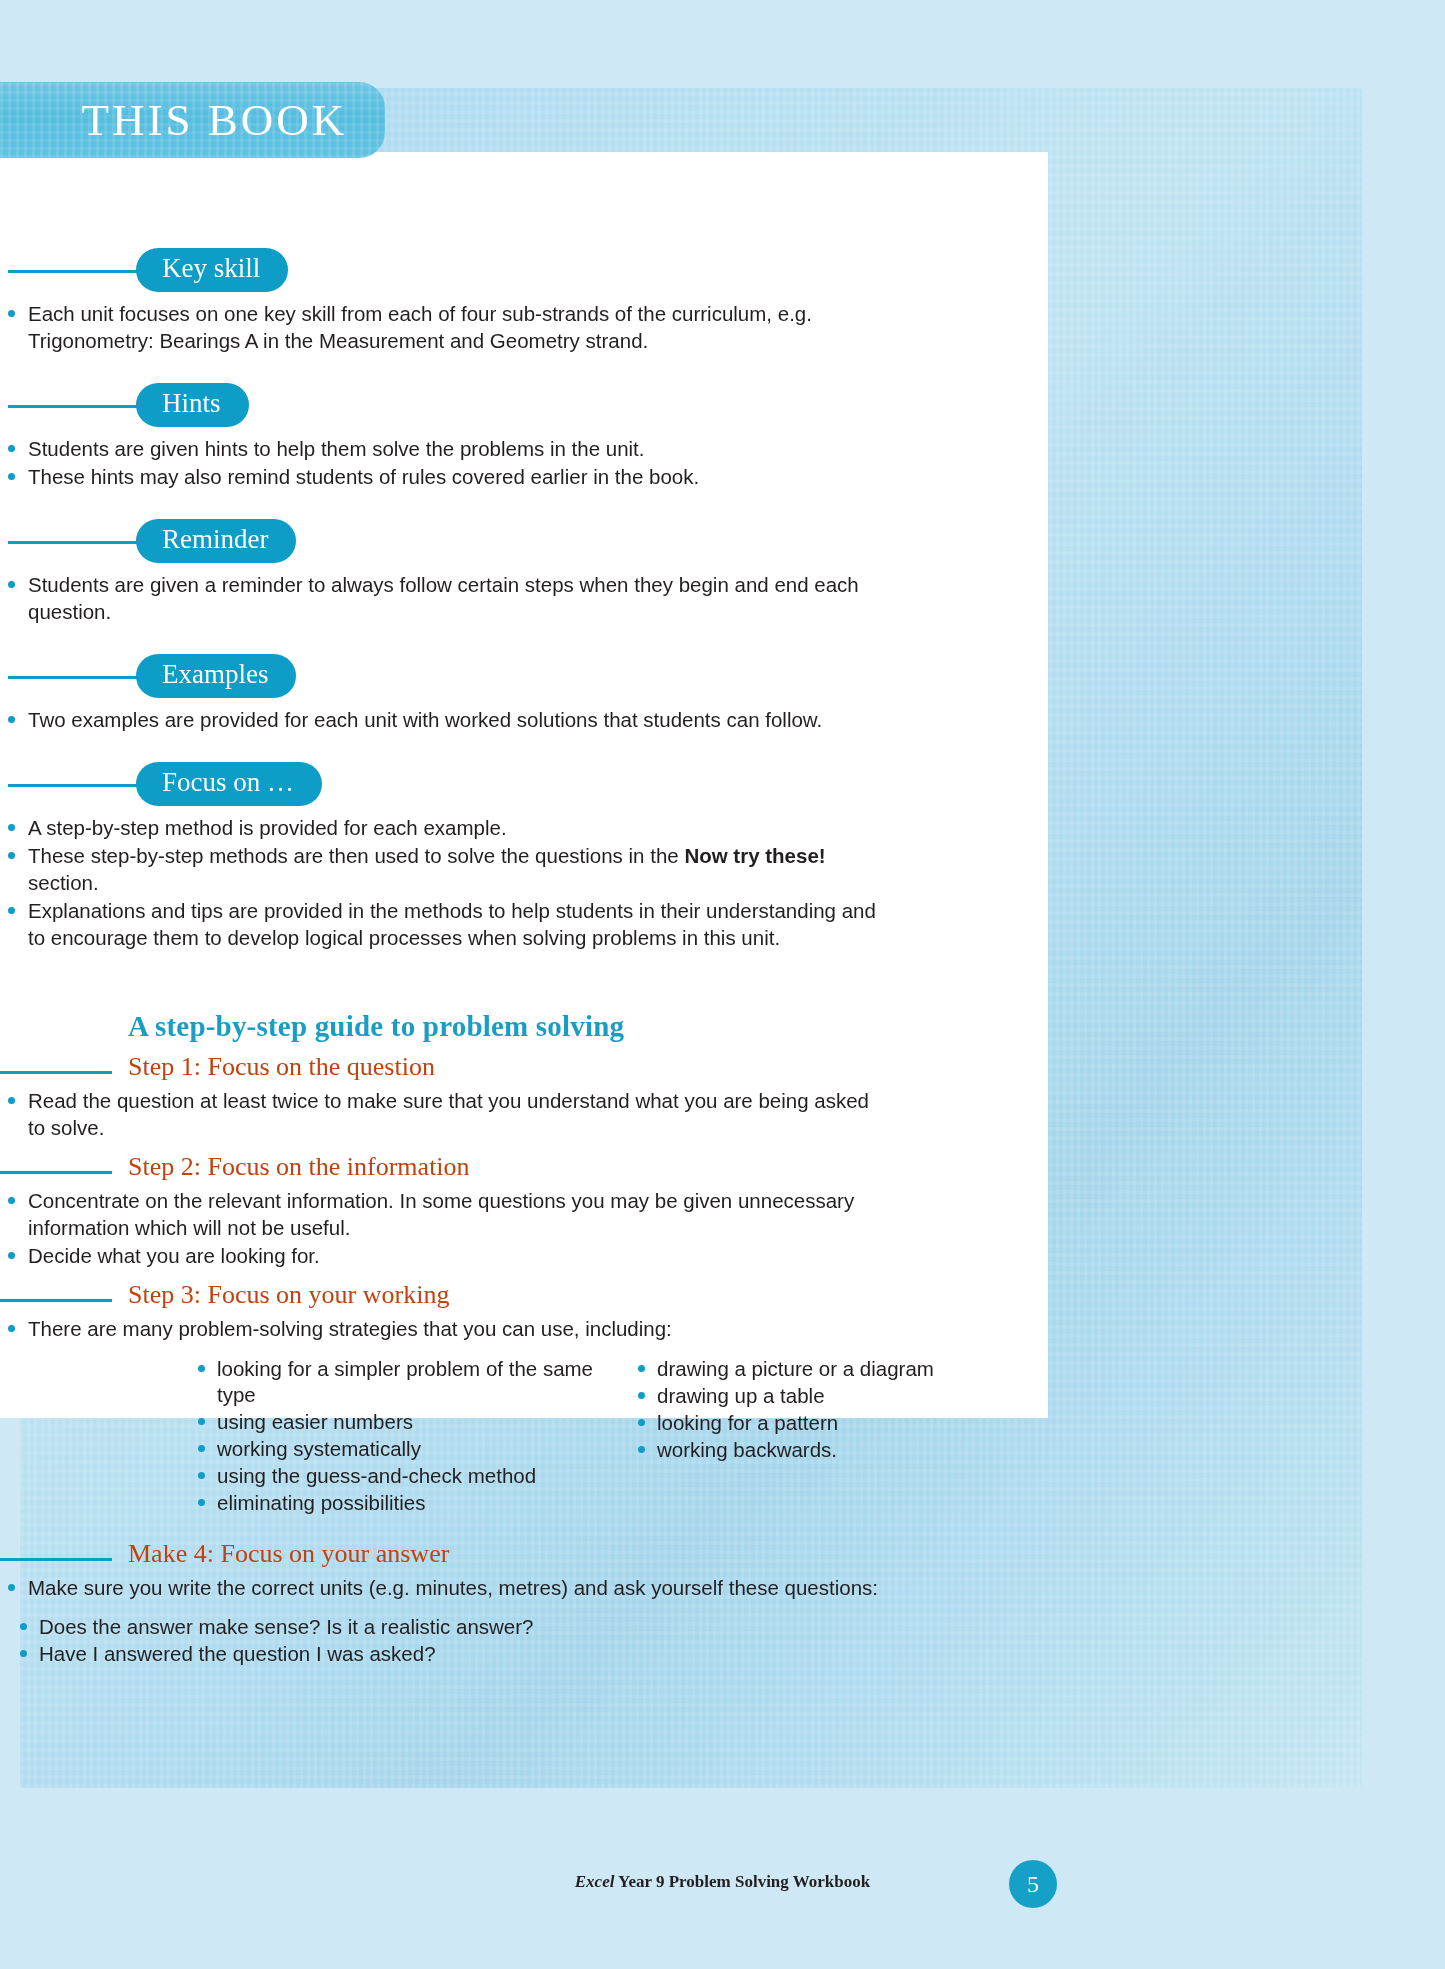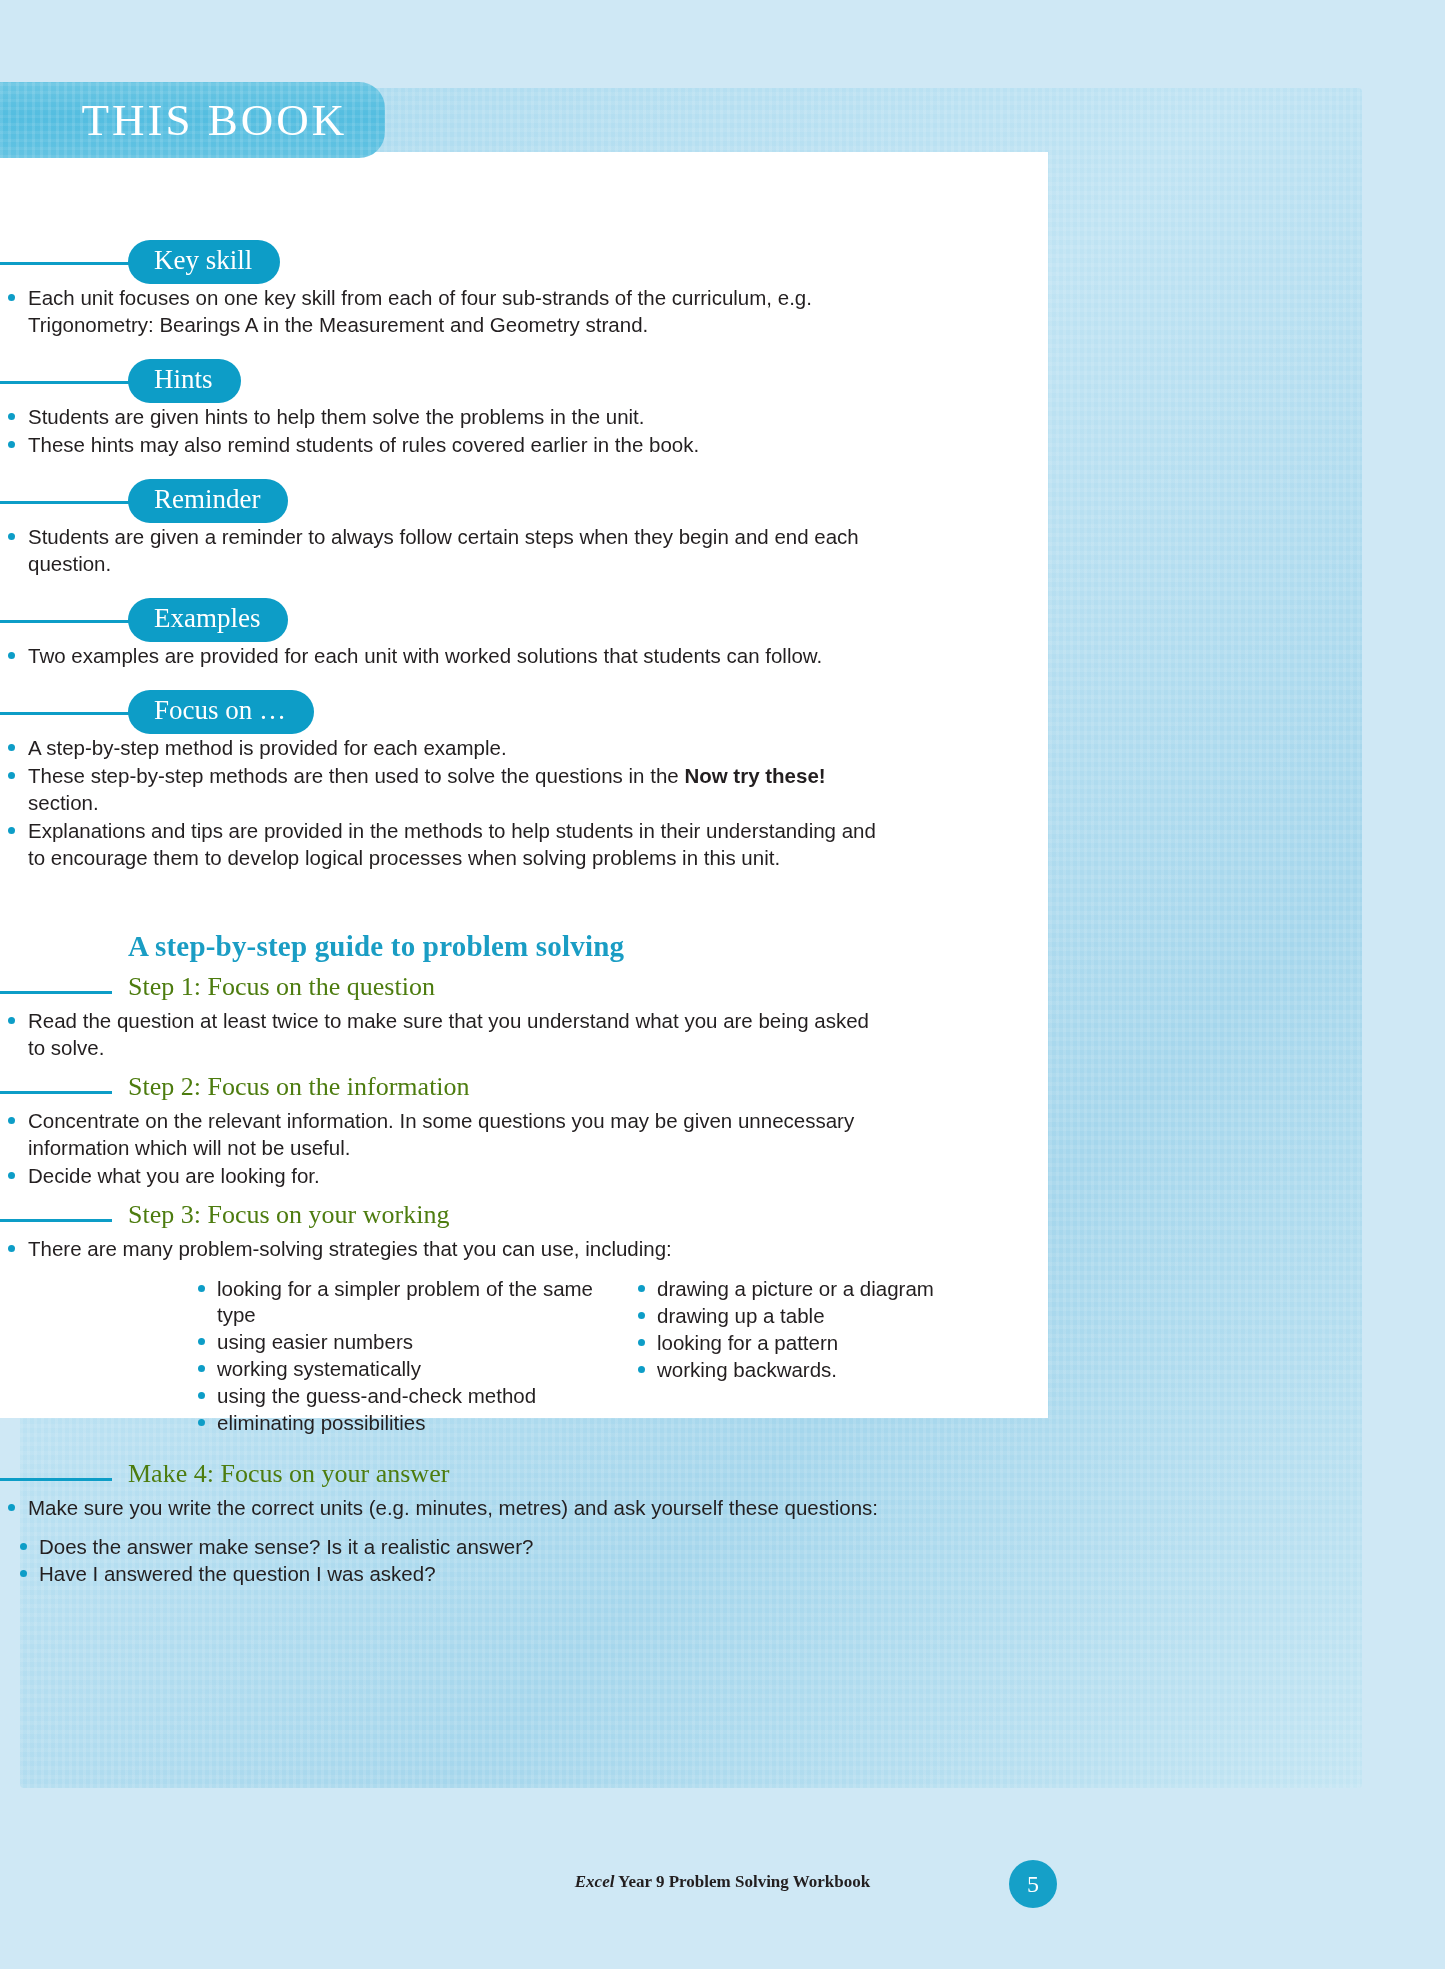--- a/index.html
+++ b/index.html
@@ -80,21 +80,21 @@
     position: absolute;
     left: 0;
     top: 152px;
     width: 1048px;
   }
 
   
   .pill-row {
     position: relative;
     height: 44px;
-    margin: 0;
+    margin: 8px;
   }
   .connector {
     position: absolute;
     left: 0;
     top: 22px;
     width: 132px;
     height: 3px;
     background: #0d9dc7;
   }
   .pill {
@@ -163,21 +163,21 @@
     left: 0;
     top: 16px;
     width: 112px;
     height: 3px;
     background: #0d9dc7;
   }
   .step-title {
     position: absolute;
     left: 128px;
     top: -3px;
-    color: #4d7c0f;
+    color: #c2410c;
     font-family: "Liberation Serif", serif;
     font-size: 26px;
     white-space: nowrap;
   }
 
   
   .sub-cols {
     margin-left: 178px;
     width: 880px;
     display: flex;

